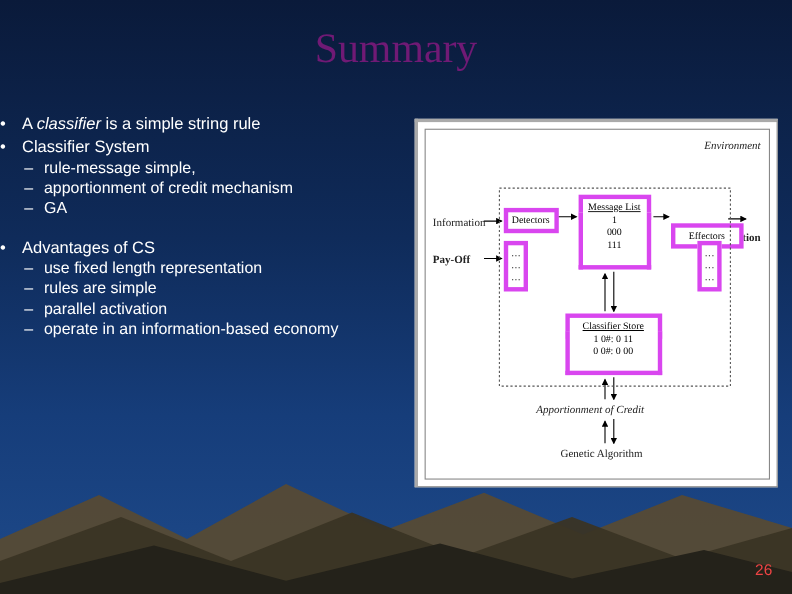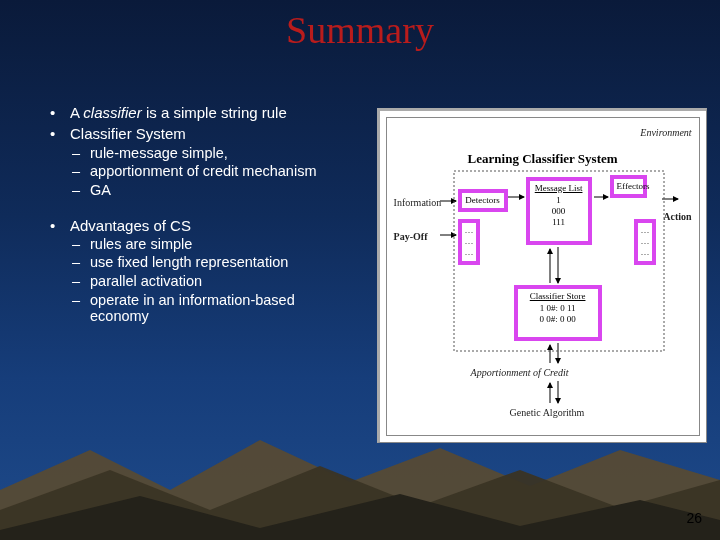--- a/index.html
+++ b/index.html
@@ -12,35 +12,34 @@
   }
   .mountains {
     position: absolute;
     bottom: 0; left: 0; width: 720px; height: 120px;
     pointer-events: none;
   }
   .title {
     width: 100%;
     text-align: center;
     font-size: 38px;
-    color: #b91c1c;
-    padding-top: 8px;
+    color: #701a75;
+    padding-top: 22px;
     font-family: "Times New Roman", Times, serif;
   }
   .content {
     position: absolute;
     top: 100px;
     left: 0;
     width: 720px;
     height: 420px;
     display: flex;
   }
   .left {
     width: 355px;
-    padding-left: 50px;
     padding-right: 10px;
     font-size: 15px;
     line-height: 1.15;
   }
   .right {
     width: 345px;
     padding-top: 8px;
     margin-left: 23px;
   }
   .bullet-l1 {
@@ -102,61 +101,60 @@
     font-family: "Times New Roman", serif;
     font-size: 13px;
     font-weight: bold;
   }
   svg.arrows { position: absolute; left: 0; top: 0; width: 100%; height: 100%; }
 
   .page-num {
     position: absolute;
     right: 18px;
     bottom: 14px;
-    color: #000000;
+    color: #ef4444;
     font-size: 14px;
     font-family: Arial;
   }
 </style>
 </head>
 <body>
 
 <div class="title">Summary</div>
 
 <div class="content">
   <div class="left">
     <div class="bullet-l1">
       <span>A </span><em class="term">classifier</em><span> is a simple string rule</span>
     </div>
     <div class="bullet-l1">Classifier System</div>
     <div class="bullet-l2">rule-message simple,</div>
     <div class="bullet-l2">apportionment of credit mechanism</div>
     <div class="bullet-l2">GA</div>
     <div class="gap"></div>
     <div class="bullet-l1">Advantages of CS</div>
+    <div class="bullet-l2"> use fixed length representation</div>
     <div class="bullet-l2">rules are simple</div>
-    <div class="bullet-l2"> use fixed length representation</div>
     <div class="bullet-l2"> parallel activation</div>
     <div class="bullet-l2"> operate in an information-based economy</div>
   </div>
 
   <div class="right">
     <div class="diagram-frame">
       <div class="inner-border"></div>
 
       <div class="d-label" style="right:14px; top:16px; font-style:italic">Environment</div>
 
-      <div class="d-title" style="left:88px; top:40px">Learning Classifier System</div>
 
       <div class="d-label" style="left:14px; top:86px; font-weight:normal">Information</div>
       <div class="d-label" style="left:14px; top:120px; font-weight:bold">Pay-Off</div>
       <div class="d-label" style="right:14px; top:100px; font-weight:bold">Action</div>
 
       <div class="d-box" style="left:78px; top:78px; width:50px">Detectors</div>
-      <div class="d-box" style="left:230px; top:64px; width:37px">Effectors</div>
+      <div class="d-box" style="left:230px; top:92px; width:66px">Effectors</div>
 
       <div class="d-box" style="left:146px; top:66px; width:66px; text-decoration:underline">Message List</div>
       <div class="d-box" style="left:146px; top:82px; width:66px; border-top:none; height:52px; text-align:center">
         <div>1</div>
         <div>000</div>
         <div>111</div>
       </div>
 
       <div class="d-box" style="left:78px; top:108px; width:22px; height:46px; padding-top:4px">
         <div>···</div>
@@ -168,21 +166,21 @@
         <div>···</div>
         <div>···</div>
       </div>
 
       <div class="d-box" style="left:134px; top:174px; width:88px; text-decoration:underline">Classifier Store</div>
       <div class="d-box" style="left:134px; top:190px; width:88px; border-top:none; height:40px">
         <div>1 0#: 0 11</div>
         <div>0 0#: 0 00</div>
       </div>
 
-      <div class="d-label" style="left:91px; top:256px; font-style:italic">Apportionment of Credit</div>
+      <div class="d-label" style="left:108px; top:256px; font-style:italic">Apportionment of Credit</div>
       <div class="d-label" style="left:130px; top:296px; ">Genetic Algorithm</div>
 
       <svg class="arrows">
         <defs>
           <marker id="ah" markerWidth="6" markerHeight="6" refX="5" refY="3" orient="auto">
             <path d="M0,0 L6,3 L0,6 Z" fill="#000"></path>
           </marker>
         </defs>
         <line x1="60" y1="90" x2="76" y2="90" stroke="#000" marker-end="url(#ah)"></line>
         <line x1="128" y1="86" x2="144" y2="86" stroke="#000" marker-end="url(#ah)"></line>

